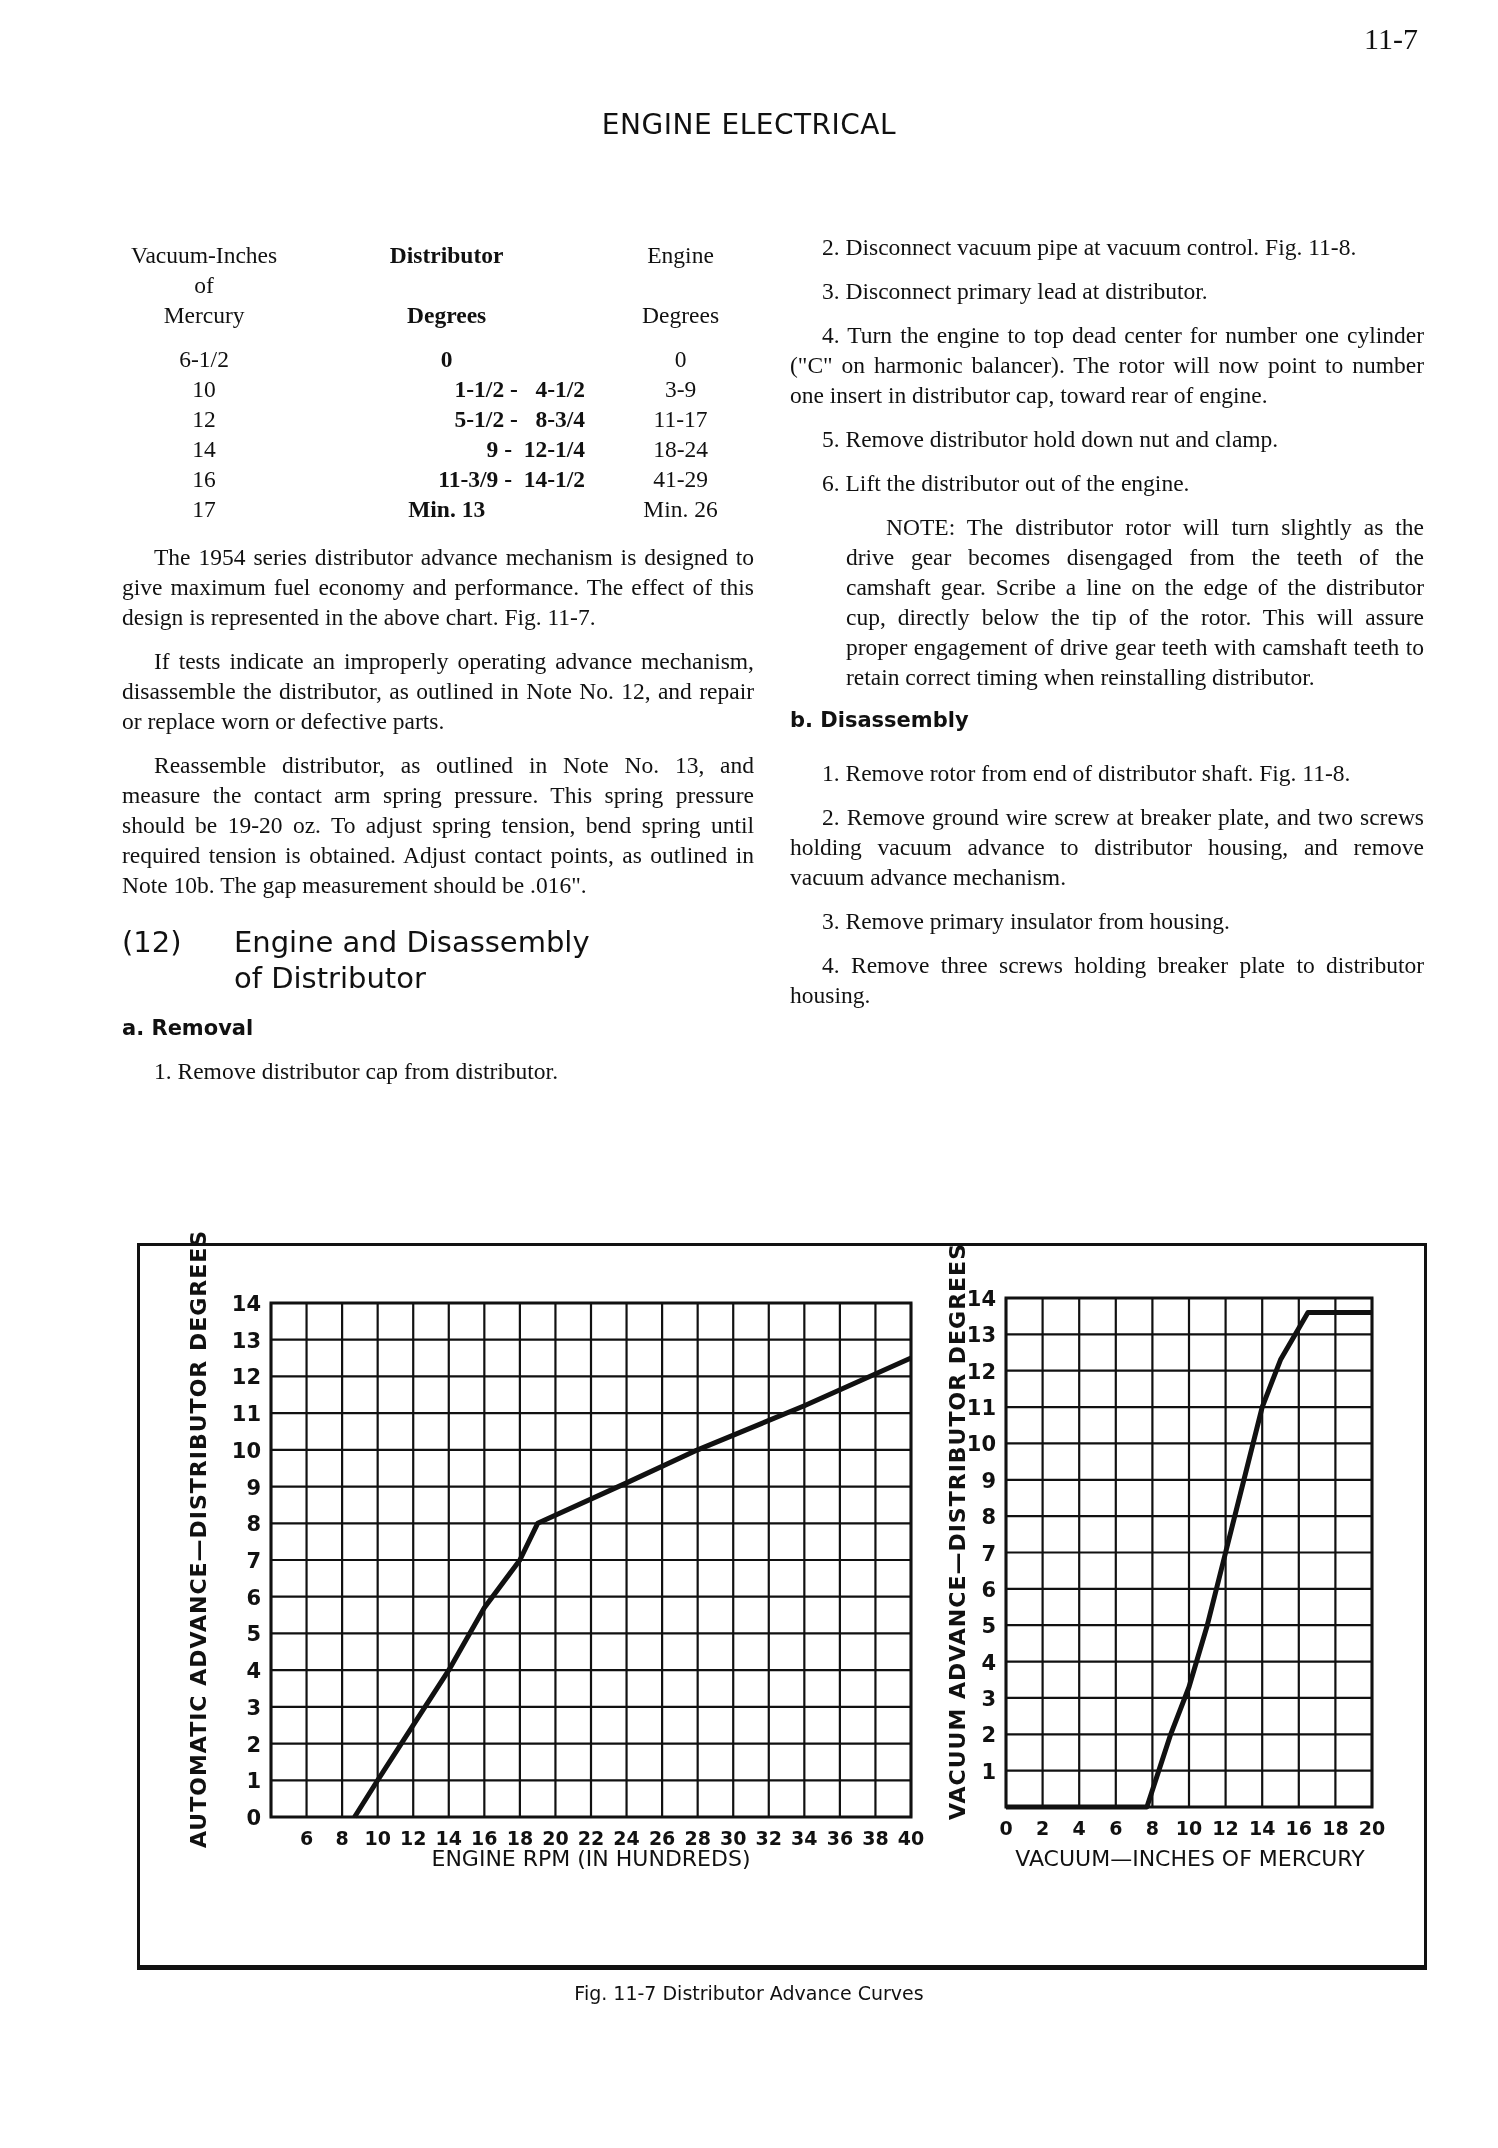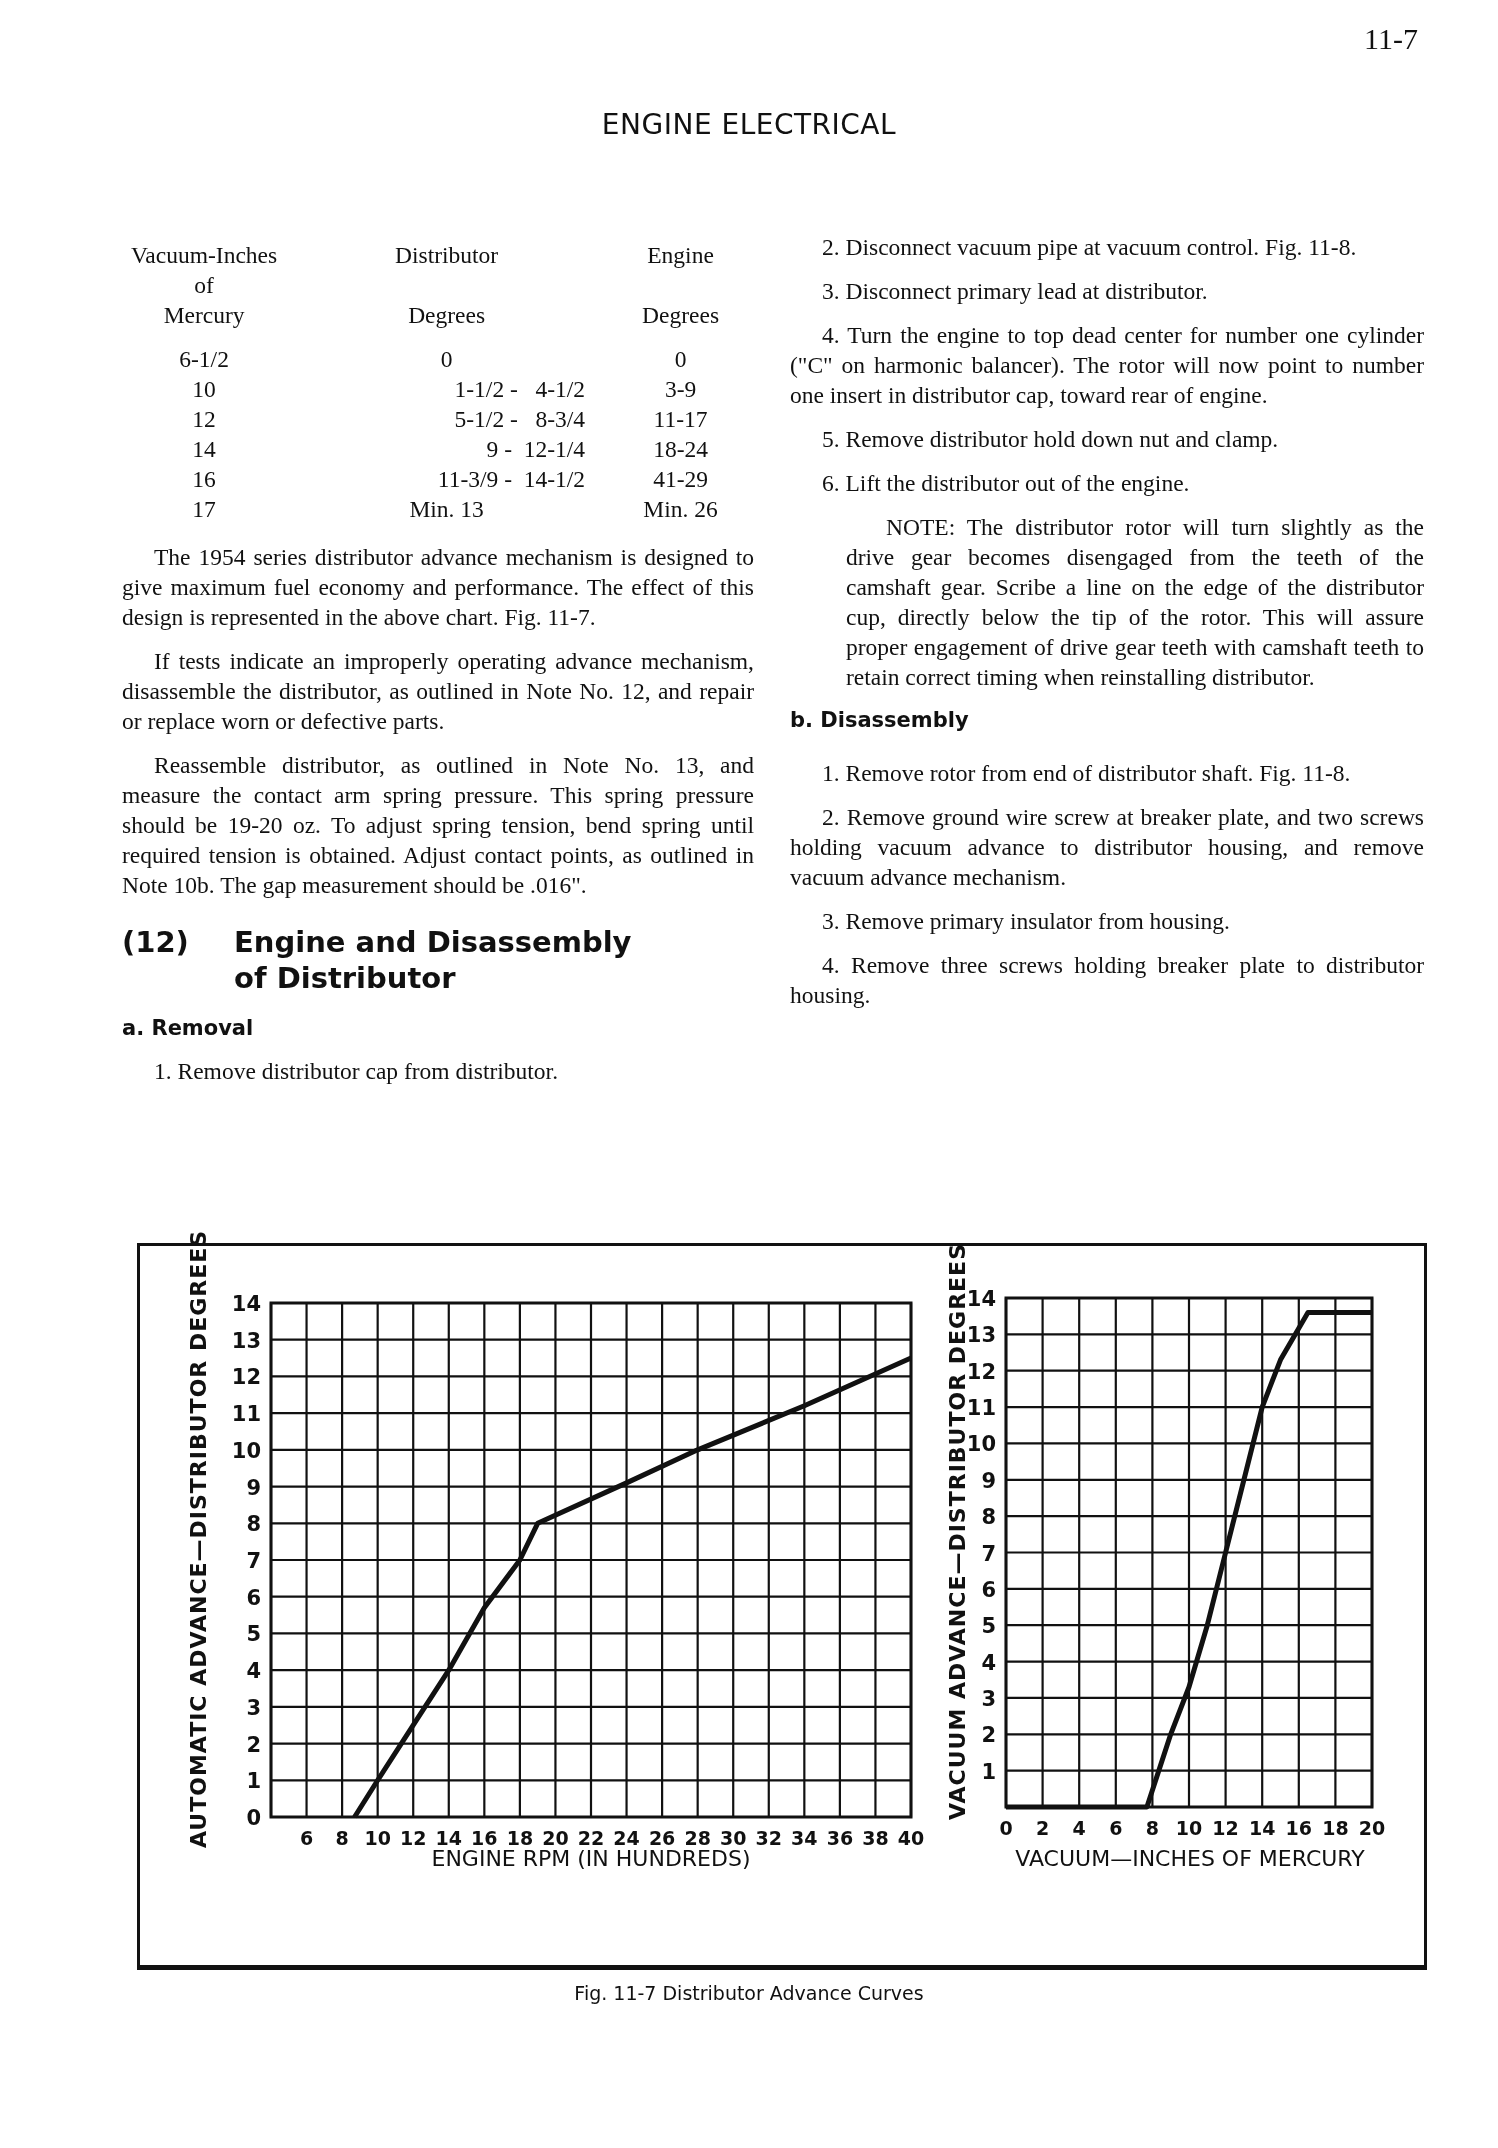--- a/index.html
+++ b/index.html
@@ -12,29 +12,29 @@
 
   .col { position: absolute; font-size: 23.5px; line-height: 30px; text-align: justify; }
   #col-left { left: 122px; width: 632px; top: 232px; }
   #col-right { left: 790px; width: 634px; top: 232px; }
 
   
   .vt-title { text-align: center; width: 100%; padding-left: 0; margin-left: -90px; }
   .vt { width: 632px; border-collapse: collapse; font-size: 23.5px; line-height: 30px; }
   .vt td { padding: 0; vertical-align: top; }
   .vt .c1 { width: 170px; text-align: center; }
-  .vt .c2 { width: 310px; text-align: center; }
+  .vt .c2 { width: 310px; text-align: center; font-weight: bold; }
   .vt .c3 { width: 152px; text-align: center; }
   .vt .c2r { text-align: right; padding-right: 22px; }
   .vt .hdr-gap td { height: 14px; }
 
   p { margin: 0 0 14px 0; }
   .indent { text-indent: 32px; }
   .note { padding-left: 56px; text-indent: 40px; }
-  .sec-head { font-weight: bold; font-size: 29px; line-height: 36px; margin: 24px 0 18px 0; display: flex; }
+  .sec-head { font-weight: normal; font-size: 29px; line-height: 36px; margin: 24px 0 18px 0; display: flex; }
   .sec-num { width: 112px; }
   .sub-head { font-weight: bold; font-size: 21px; line-height: 28px; margin: 10px 0 14px 0; }
 
   
   #figure-frame { position: absolute; left: 137px; top: 1243px; width: 1290px; height: 727px;
     border-top: 3px solid #111; border-left: 3px solid #111; border-right: 3px solid #111; border-bottom: 5px solid #111; box-sizing: border-box; }
   .chart svg { position: absolute; left: 0; top: 0; overflow: visible; }
   .ylabel-v { position: absolute; font-size: 22px; font-weight: bold; letter-spacing: 1px; white-space: nowrap; transform-origin: left top; transform: rotate(-90deg); }
   .xlabel { position: absolute; font-size: 22px; text-align: center; white-space: nowrap; }
   #fig-caption { position: absolute; left: 0; width: 1498px; top: 1982px; text-align: center; font-size: 19px; }

